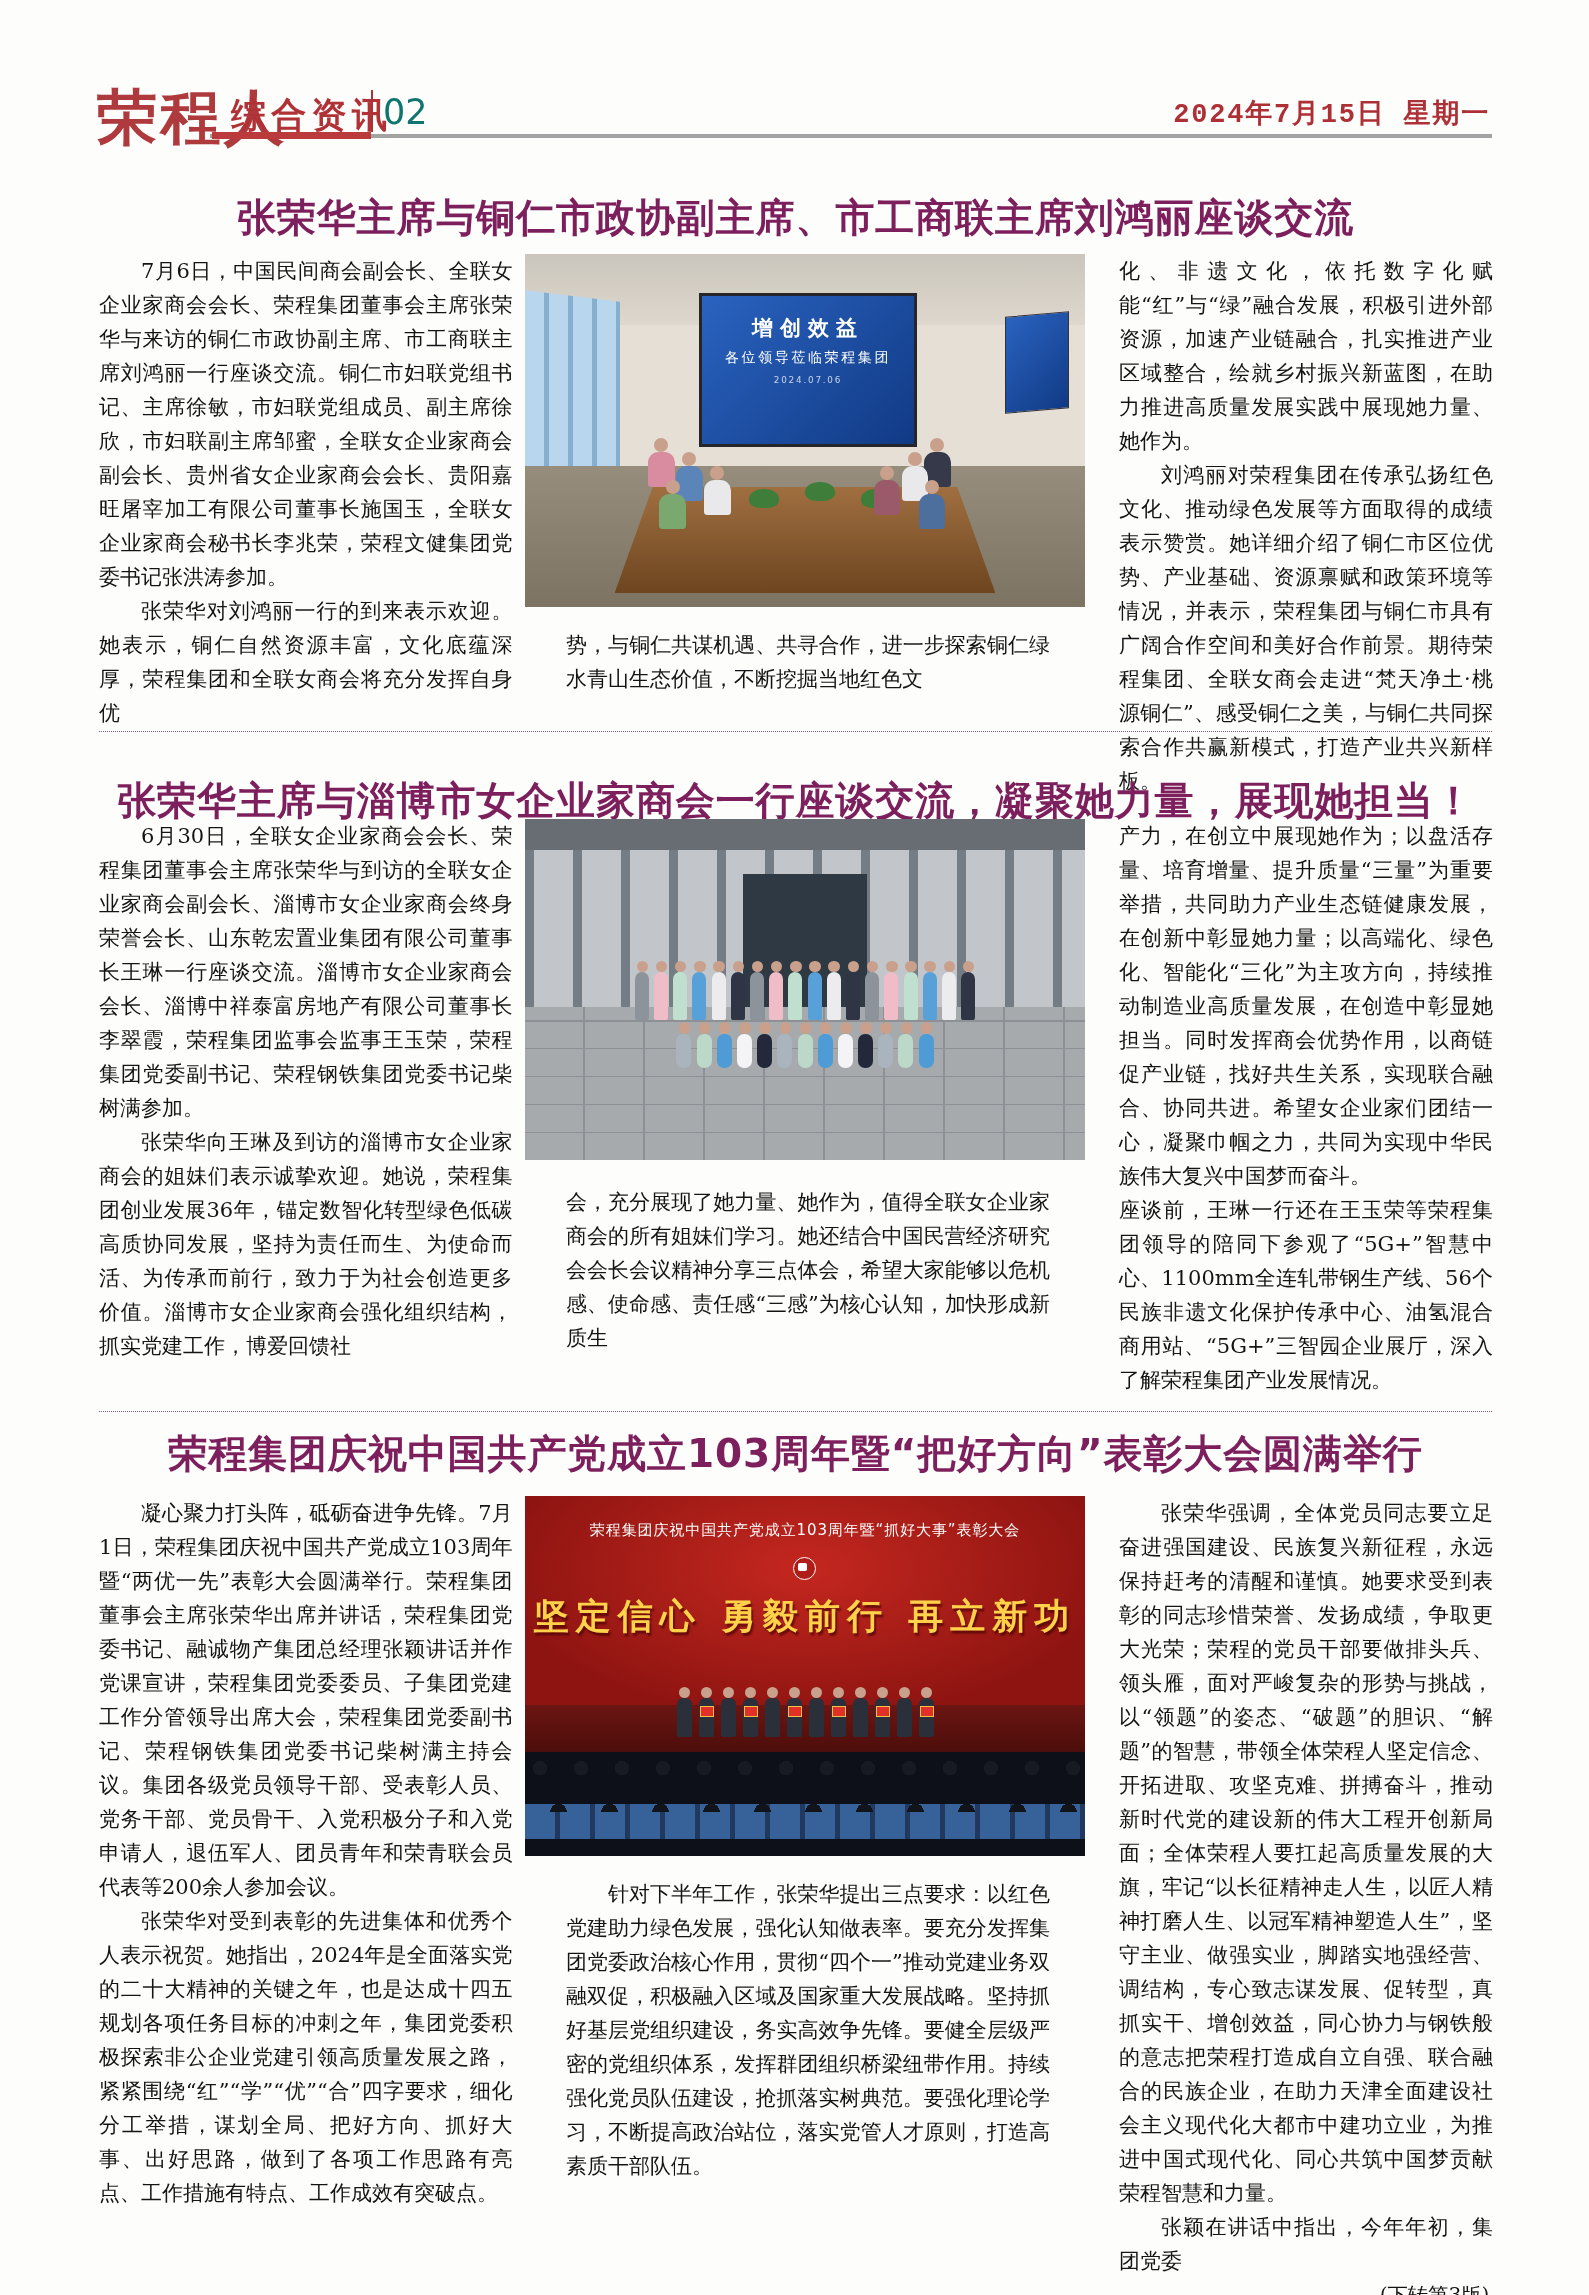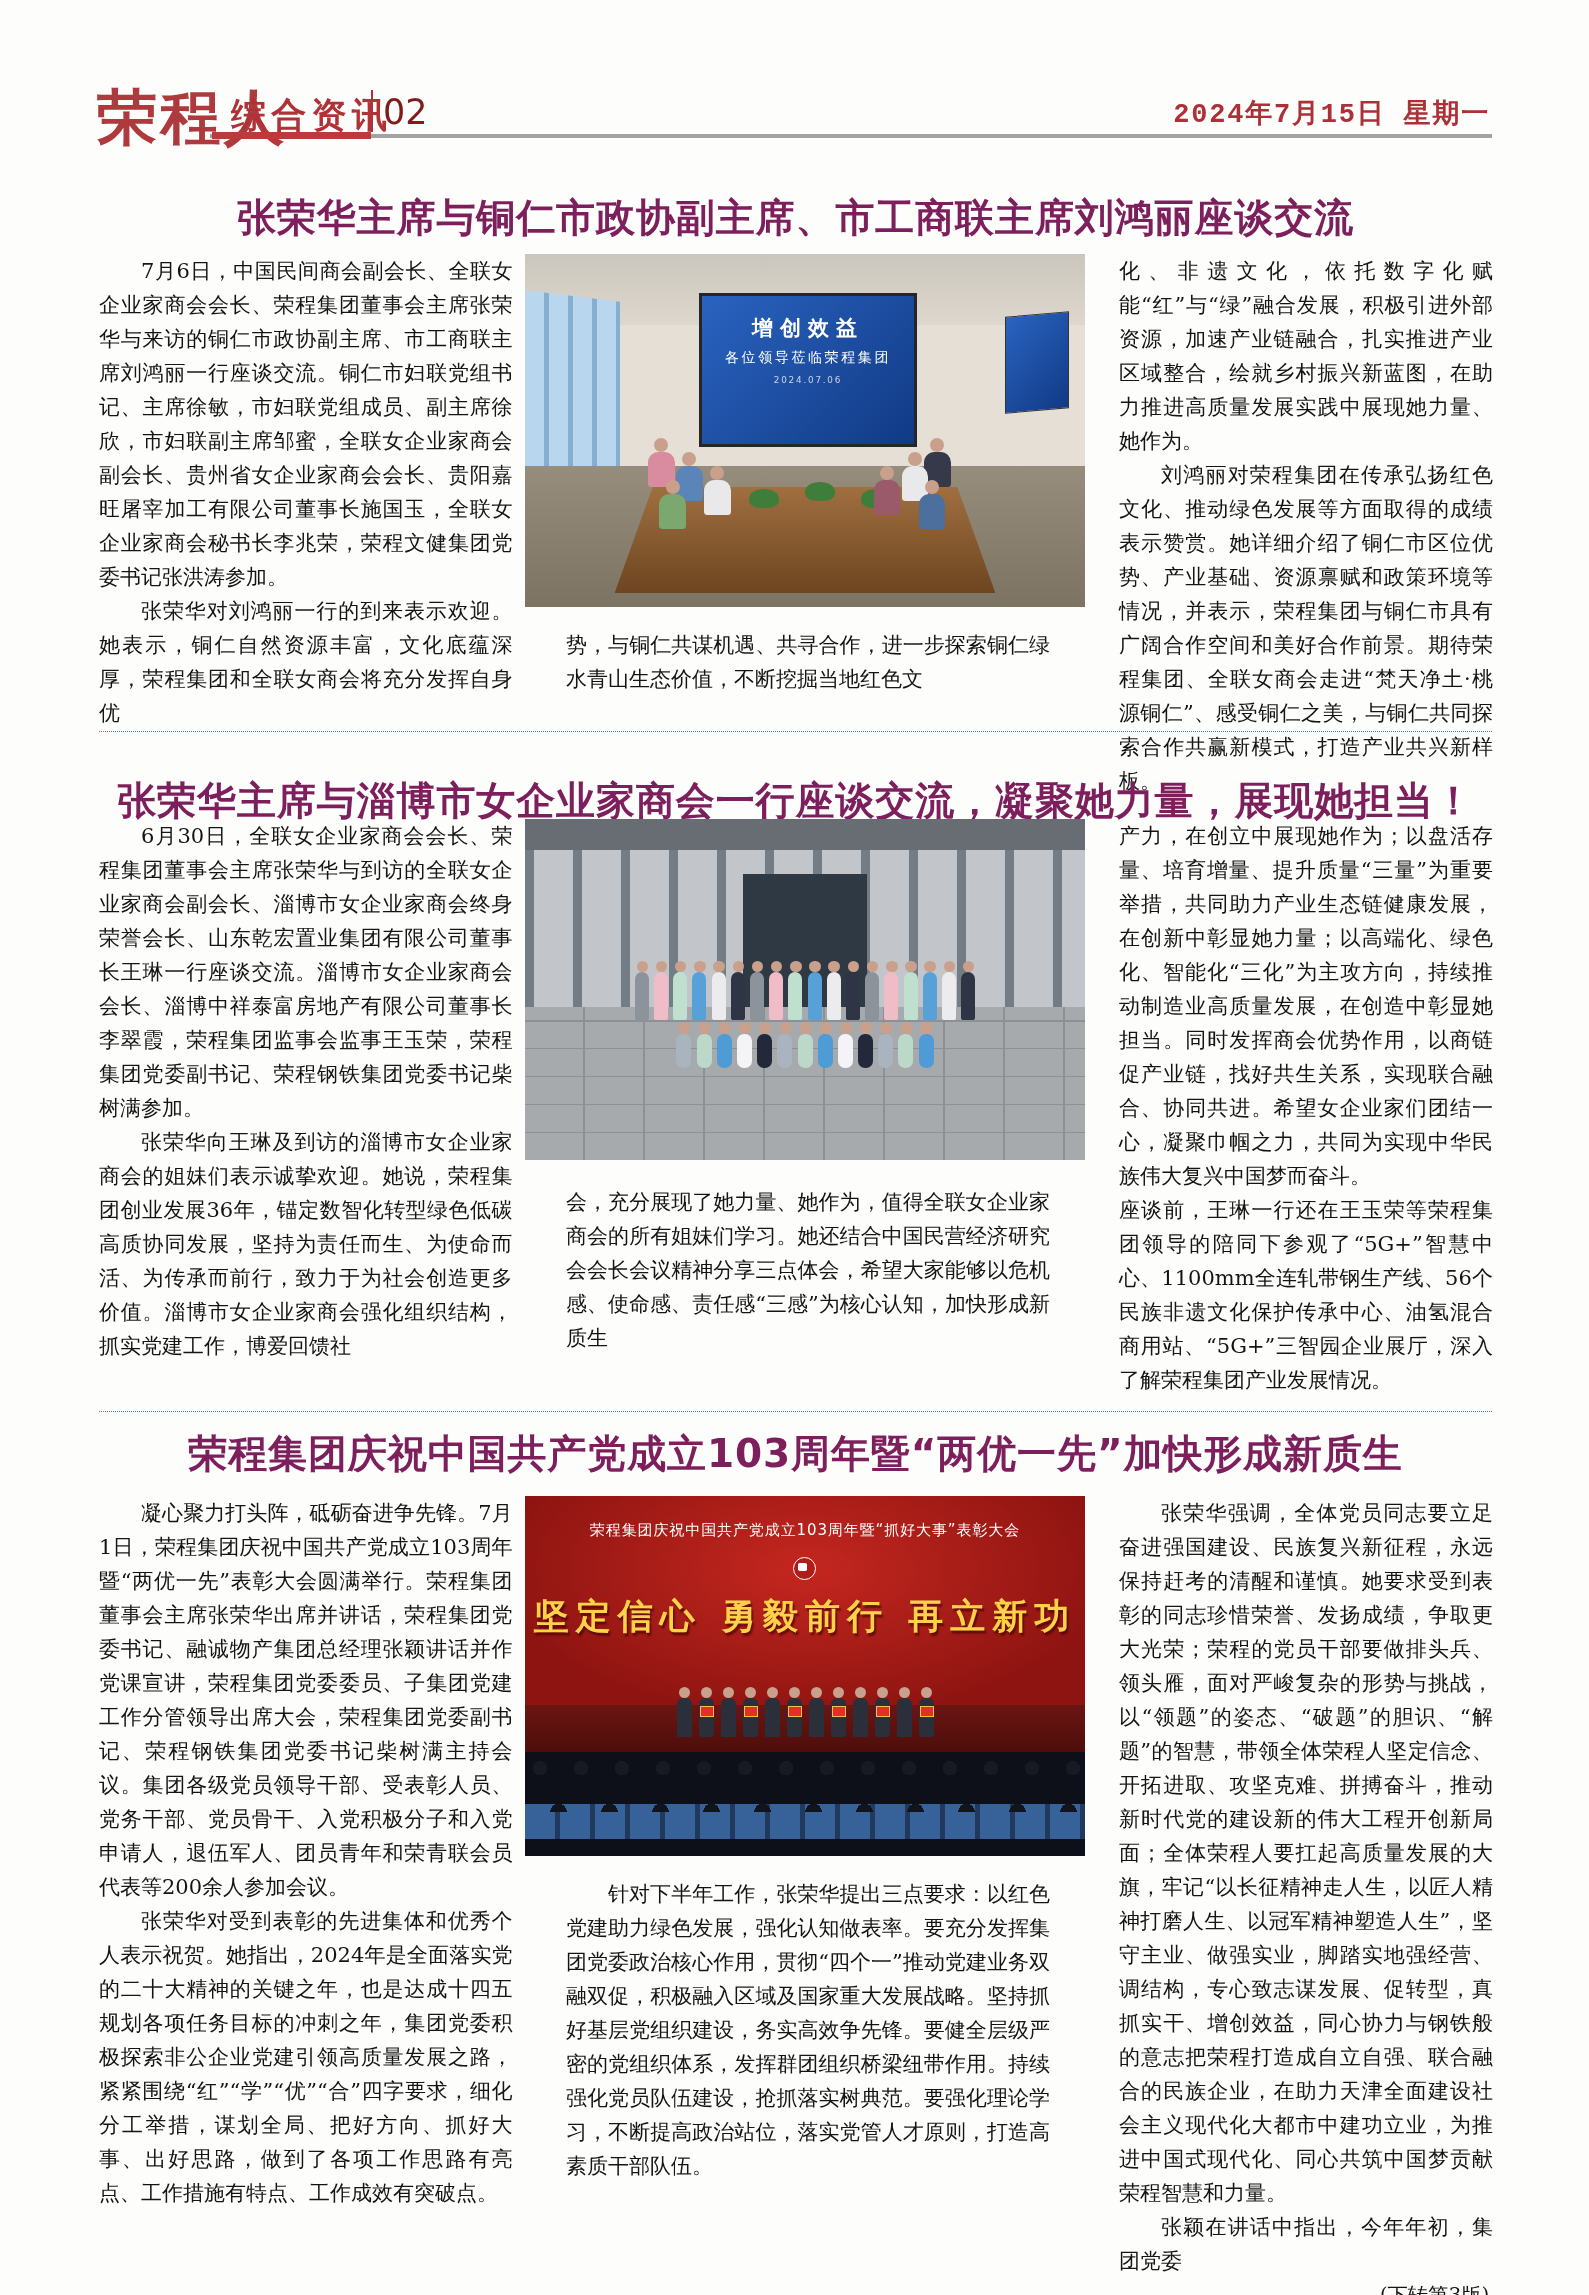--- a/index.html
+++ b/index.html
@@ -4,21 +4,21 @@
 <style>
   html,body{margin:0;padding:0;}
   body{width:1589px;height:2295px;background:#fdfdfc;position:relative;overflow:hidden;
        font-family:"DejaVu Serif","Liberation Serif",serif;color:#141414;}
   .abs{position:absolute;}
   
   .masthead{left:97px;top:78px;font-size:60px;font-weight:bold;color:#ae3a3d;letter-spacing:3.5px;}
   .sect{left:231px;top:92px;font-size:35px;font-weight:bold;color:#b03136;
         font-family:"DejaVu Sans","Liberation Sans",sans-serif;letter-spacing:5.3px;}
   .sectdiv{left:371px;top:90px;width:1.8px;height:42px;background:#b03136;}
-  .pagenum{left:383px;top:92px;font-size:35px;color:#7f1d1d;font-family:"DejaVu Sans",sans-serif;}
+  .pagenum{left:383px;top:92px;font-size:35px;color:#0f766e;font-family:"DejaVu Sans",sans-serif;}
   .issuedate{right:99px;top:95px;font-size:27px;font-weight:bold;color:#ad3036;
              font-family:Liberation Mono, monospace;letter-spacing:1.8px;}
   .rule-gray{left:210px;top:134px;width:1282px;height:4.4px;background:#a3a3a3;}
   .rule-red{left:212px;top:132px;width:159px;height:7px;background:#bb3a3c;}
   
   .atitle{left:99px;width:1393px;text-align:center;font-weight:bold;color:#7c1f5c;
           font-family:"DejaVu Sans","Liberation Sans",sans-serif;font-size:39px;letter-spacing:0.9px;white-space:nowrap;}
   .cols{left:99px;width:1393px;display:grid;grid-template-columns:426px 560px 408px;}
   .tcol{font-size:21px;line-height:34px;text-align:justify;}
   .tcol p{margin:0;}
@@ -216,21 +216,21 @@
       <p>会，充分展现了她力量、她作为，值得全联女企业家商会的所有姐妹们学习。她还结合中国民营经济研究会会长会议精神分享三点体会，希望大家能够以危机感、使命感、责任感“三感”为核心认知，加快形成新质生</p>
     </div>
   </div>
   <div class="tcol colR">
     <p>产力，在创立中展现她作为；以盘活存量、培育增量、提升质量“三量”为重要举措，共同助力产业生态链健康发展，在创新中彰显她力量；以高端化、绿色化、智能化“三化”为主攻方向，持续推动制造业高质量发展，在创造中彰显她担当。同时发挥商会优势作用，以商链促产业链，找好共生关系，实现联合融合、协同共进。希望女企业家们团结一心，凝聚巾帼之力，共同为实现中华民族伟大复兴中国梦而奋斗。</p>
     <p>座谈前，王琳一行还在王玉荣等荣程集团领导的陪同下参观了“5G+”智慧中心、1100mm全连轧带钢生产线、56个民族非遗文化保护传承中心、油氢混合商用站、“5G+”三智园企业展厅，深入了解荣程集团产业发展情况。</p>
   </div>
 </div>
 <div class="abs divider" style="top:1411px;"></div>
 
-<div class="abs atitle" style="top:1427px;">荣程集团庆祝中国共产党成立103周年暨“两优一先”加快形成新质生</div>
+<div class="abs atitle" style="top:1427px;">荣程集团庆祝中国共产党成立103周年暨“把好方向”表彰大会圆满举行</div>
 <div class="abs cols" style="top:1496px;">
   <div class="tcol colL">
     <p class="ind">凝心聚力打头阵，砥砺奋进争先锋。7月1日，荣程集团庆祝中国共产党成立103周年暨“两优一先”表彰大会圆满举行。荣程集团董事会主席张荣华出席并讲话，荣程集团党委书记、融诚物产集团总经理张颖讲话并作党课宣讲，荣程集团党委委员、子集团党建工作分管领导出席大会，荣程集团党委副书记、荣程钢铁集团党委书记柴树满主持会议。集团各级党员领导干部、受表彰人员、党务干部、党员骨干、入党积极分子和入党申请人，退伍军人、团员青年和荣青联会员代表等200余人参加会议。</p>
     <p class="ind">张荣华对受到表彰的先进集体和优秀个人表示祝贺。她指出，2024年是全面落实党的二十大精神的关键之年，也是达成十四五规划各项任务目标的冲刺之年，集团党委积极探索非公企业党建引领高质量发展之路，紧紧围绕“红”“学”“优”“合”四字要求，细化分工举措，谋划全局、把好方向、抓好大事、出好思路，做到了各项工作思路有亮点、工作措施有特点、工作成效有突破点。</p>
   </div>
   <div class="midcol">
     <div class="photo ph3">
       <span class="p3-back"></span>
       <div class="p3-banner">荣程集团庆祝中国共产党成立103周年暨“抓好大事”表彰大会</div>
       <span class="p3-logo"></span>

